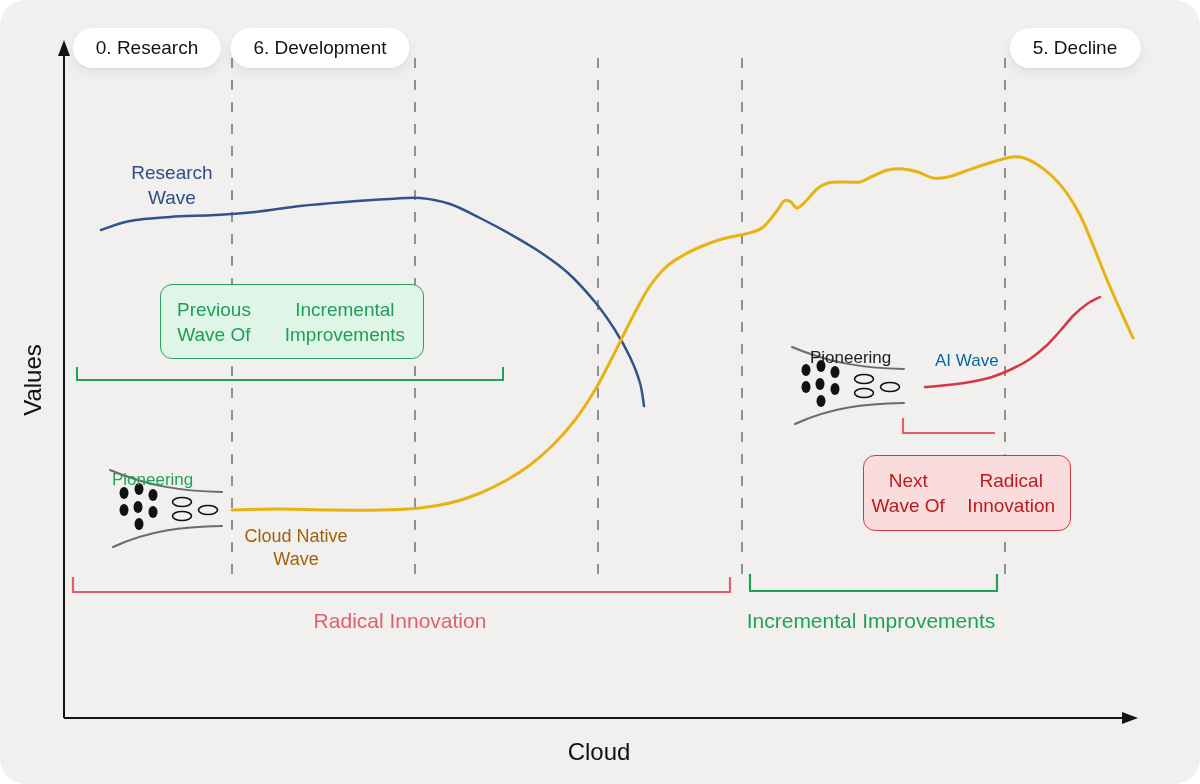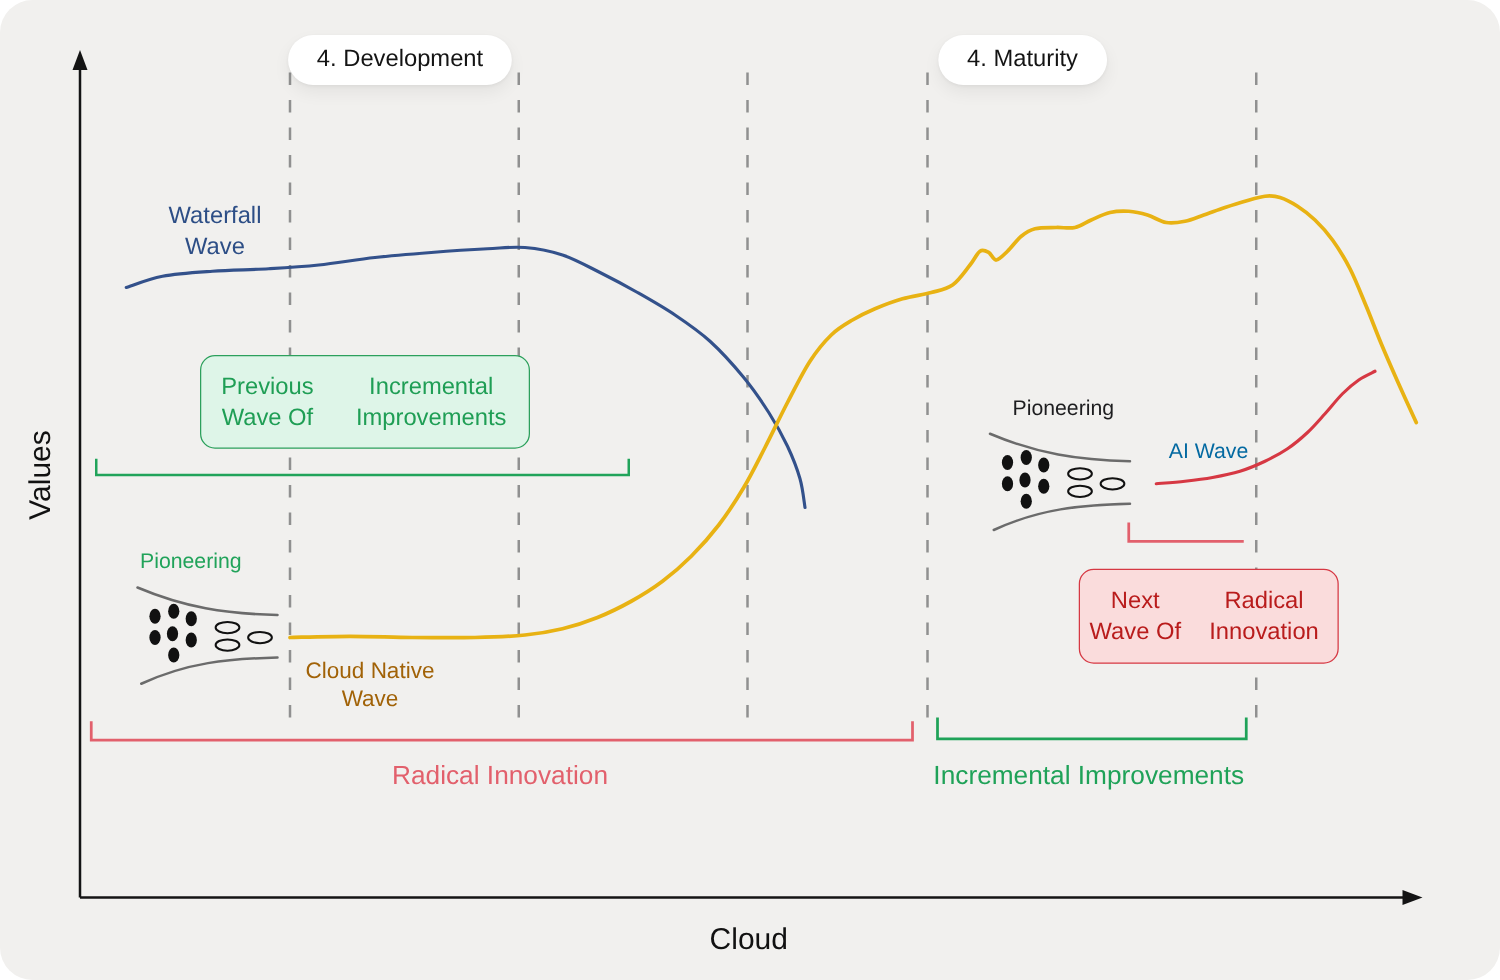--- a/index.html
+++ b/index.html
@@ -26,21 +26,21 @@
     background: #ffffff;
     border-radius: 21px;
     font-size: 19px; font-weight: 500; color: #141414;
     white-space: nowrap;
     box-shadow: 0 1px 3px rgba(0,0,0,0.05), 0 6px 14px rgba(0,0,0,0.06);
   }
   .wave-label { position: absolute; transform: translateX(-50%); text-align: center; white-space: nowrap; }
   .waterfall-label { color: #2d4e86; font-size: 19px; line-height: 25px; }
   .cloudnative-label { color: #a16207; font-size: 18px; line-height: 23px; }
   .ai-label { position: absolute; color: #0369a1; font-size: 17px; white-space: nowrap; }
-  .pioneering { position: absolute; font-size: 17px; white-space: nowrap; }
+  .pioneering { position: absolute; font-size: 17px; white-space: nowrap; margin-top: 31px; }
   .pioneering.green { color: #21a35a; }
   .pioneering.dark { color: #1d1d1f; }
 
   .note-box {
     position: absolute;
     border-radius: 12px;
     display: flex; flex-direction: row;
     align-items: center; justify-content: center;
     text-align: center;
     font-size: 19px; line-height: 25px;
@@ -98,25 +98,26 @@
       <ellipse cx="820" cy="384" rx="4.5" ry="6" fill="#111"></ellipse>
       <ellipse cx="835" cy="389" rx="4.5" ry="6" fill="#111"></ellipse>
       <ellipse cx="821" cy="401" rx="4.5" ry="6" fill="#111"></ellipse>
       <ellipse cx="864" cy="379" rx="9.5" ry="4.5" fill="none" stroke="#111" stroke-width="1.6"></ellipse>
       <ellipse cx="864" cy="393" rx="9.5" ry="4.5" fill="none" stroke="#111" stroke-width="1.6"></ellipse>
       <ellipse cx="890" cy="387" rx="9.5" ry="4.5" fill="none" stroke="#111" stroke-width="1.6"></ellipse>
     </svg>
 
   <div class="layer">
 
-    <div class="phase-pill" style="left:320px">4. Development</div>
-    <div class="phase-pill" style="left:818px">4. Maturity</div>
+    <div class="phase-pill" style="left:147px">0. Research</div>
+    <div class="phase-pill" style="left:320px">6. Development</div>
+    <div class="phase-pill" style="left:1075px">5. Decline</div>
 
     <div class="wave-label waterfall-label" style="left:172px; top:160px">
-      <div>Waterfall</div>
+      <div>Research</div>
       <div>Wave</div>
     </div>
     <div class="wave-label cloudnative-label" style="left:296px; top:525px">
       <div>Cloud Native</div>
       <div>Wave</div>
     </div>
     <div class="ai-label" style="left:935px; top:351px">AI Wave</div>
 
     <div class="pioneering green" style="left:112px; top:439px">Pioneering</div>
     <div class="pioneering dark" style="left:810px; top:317px">Pioneering</div>

